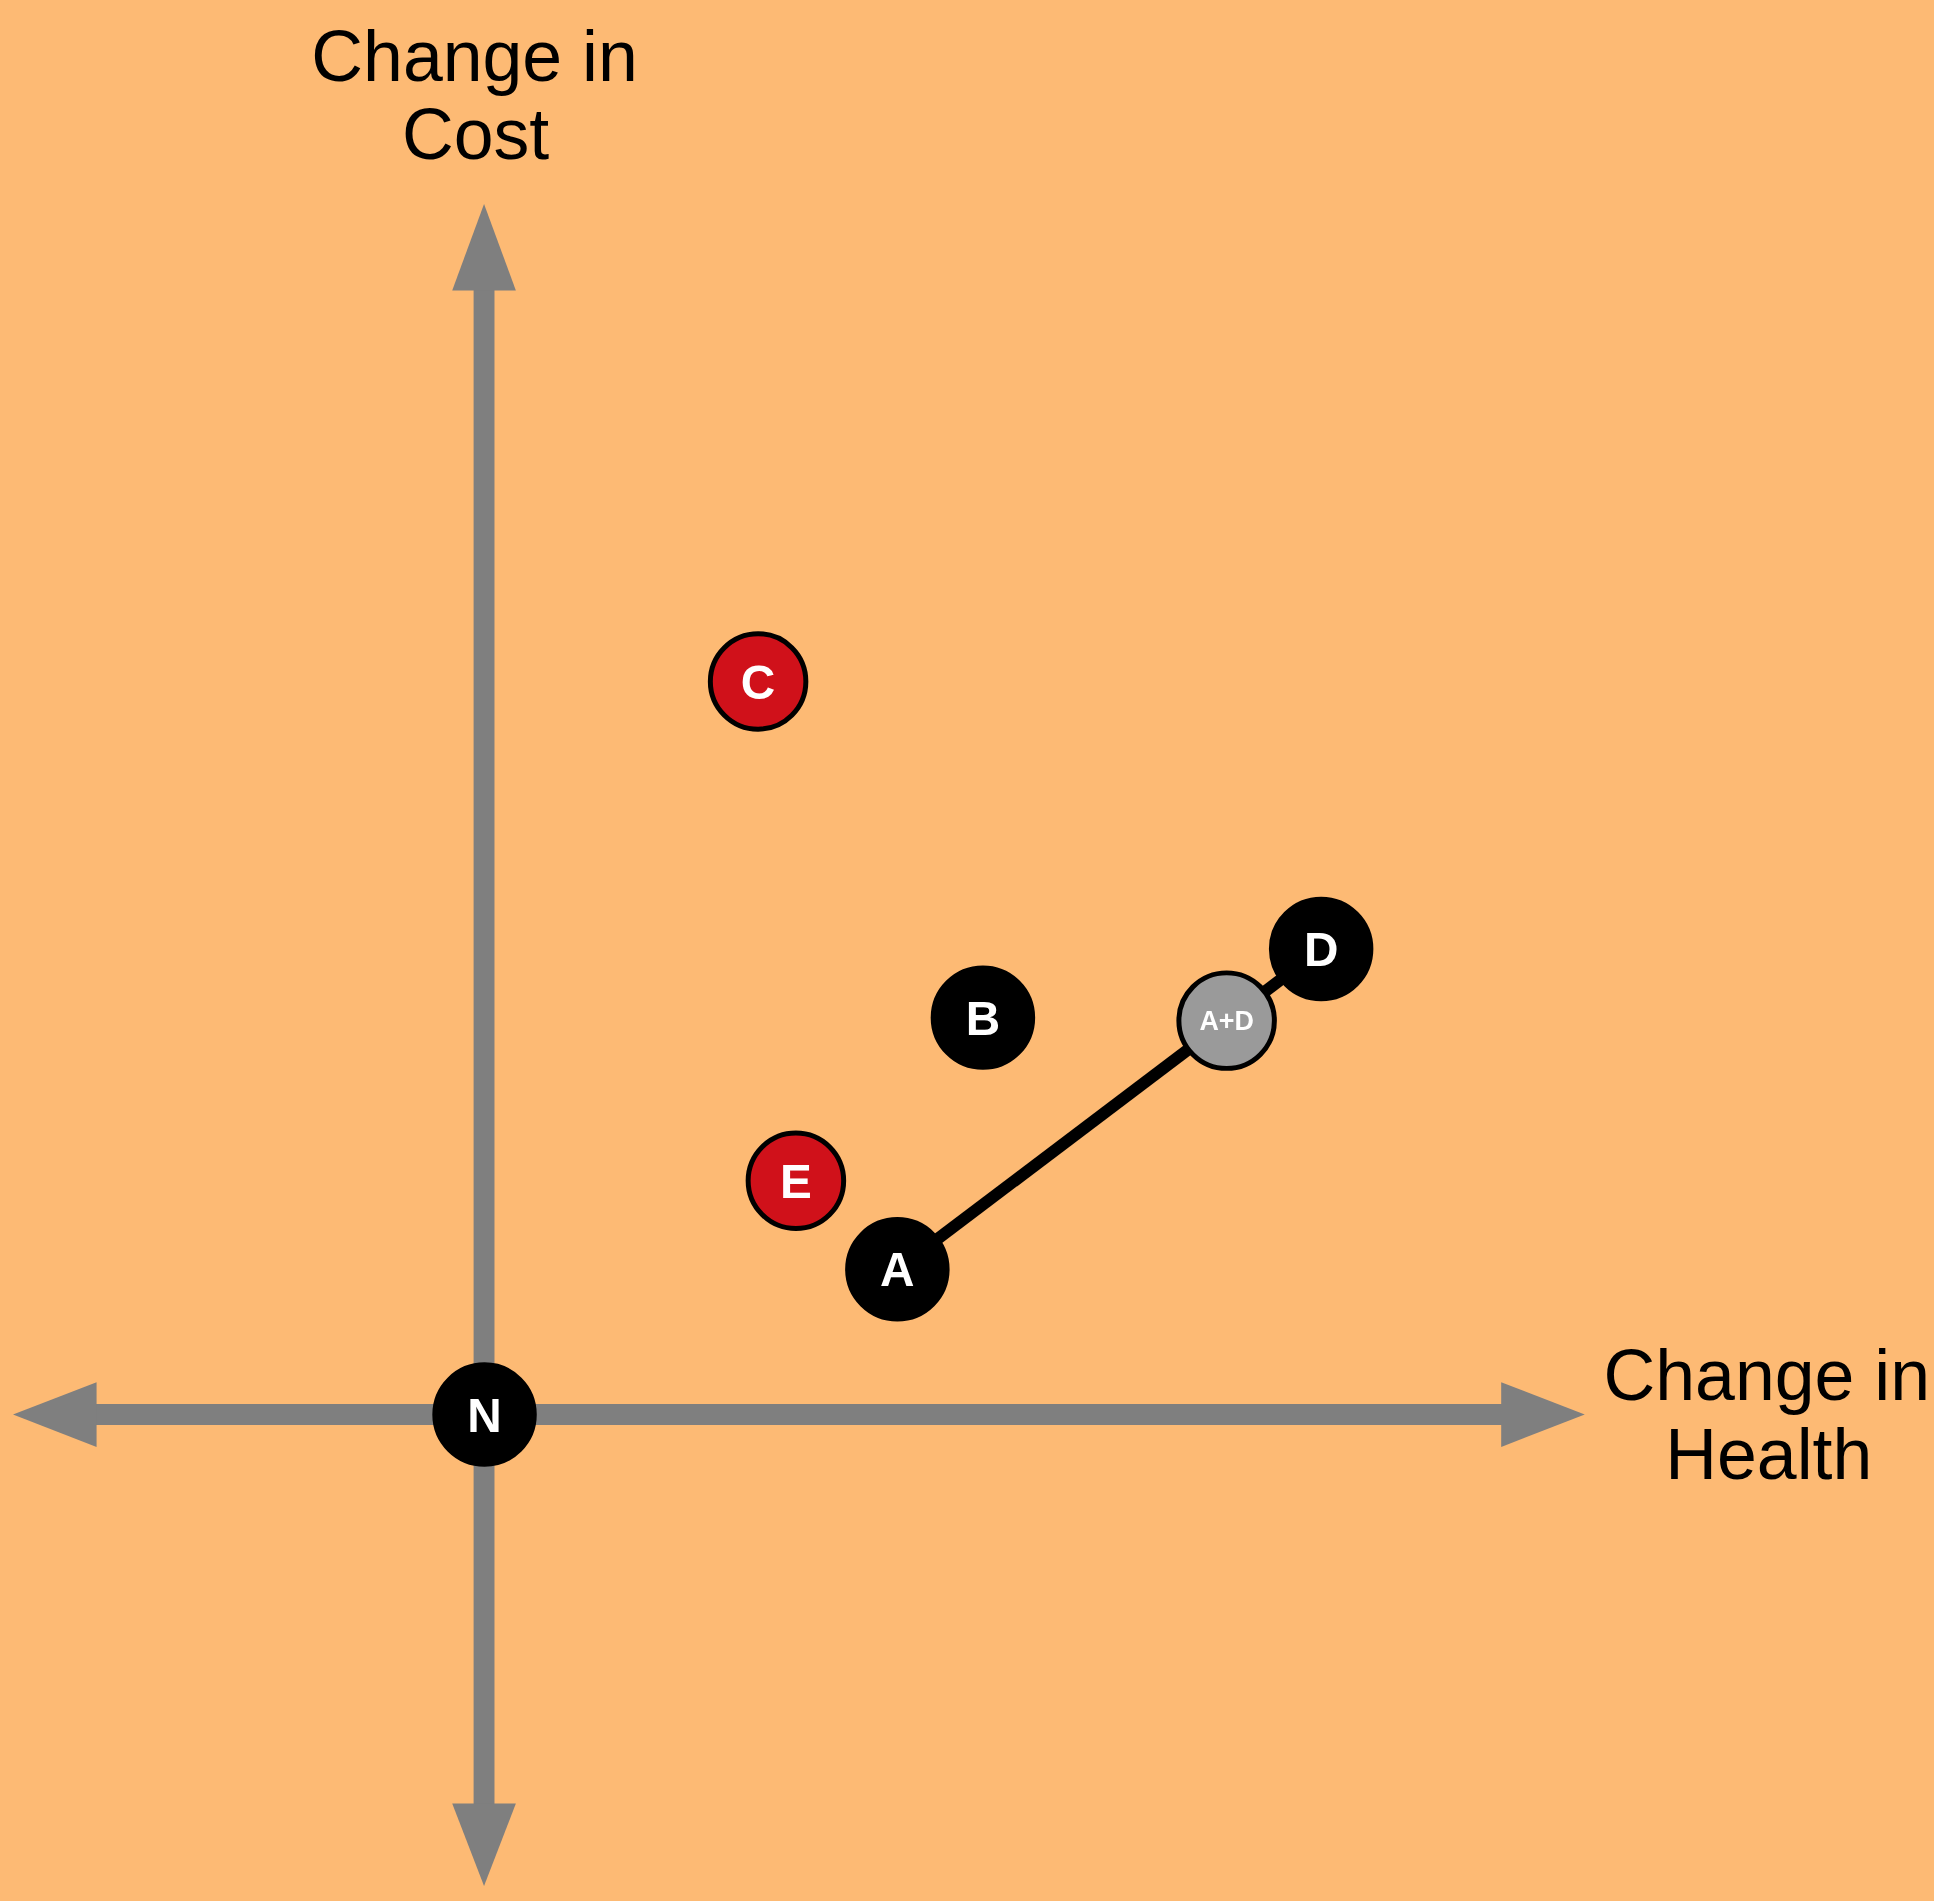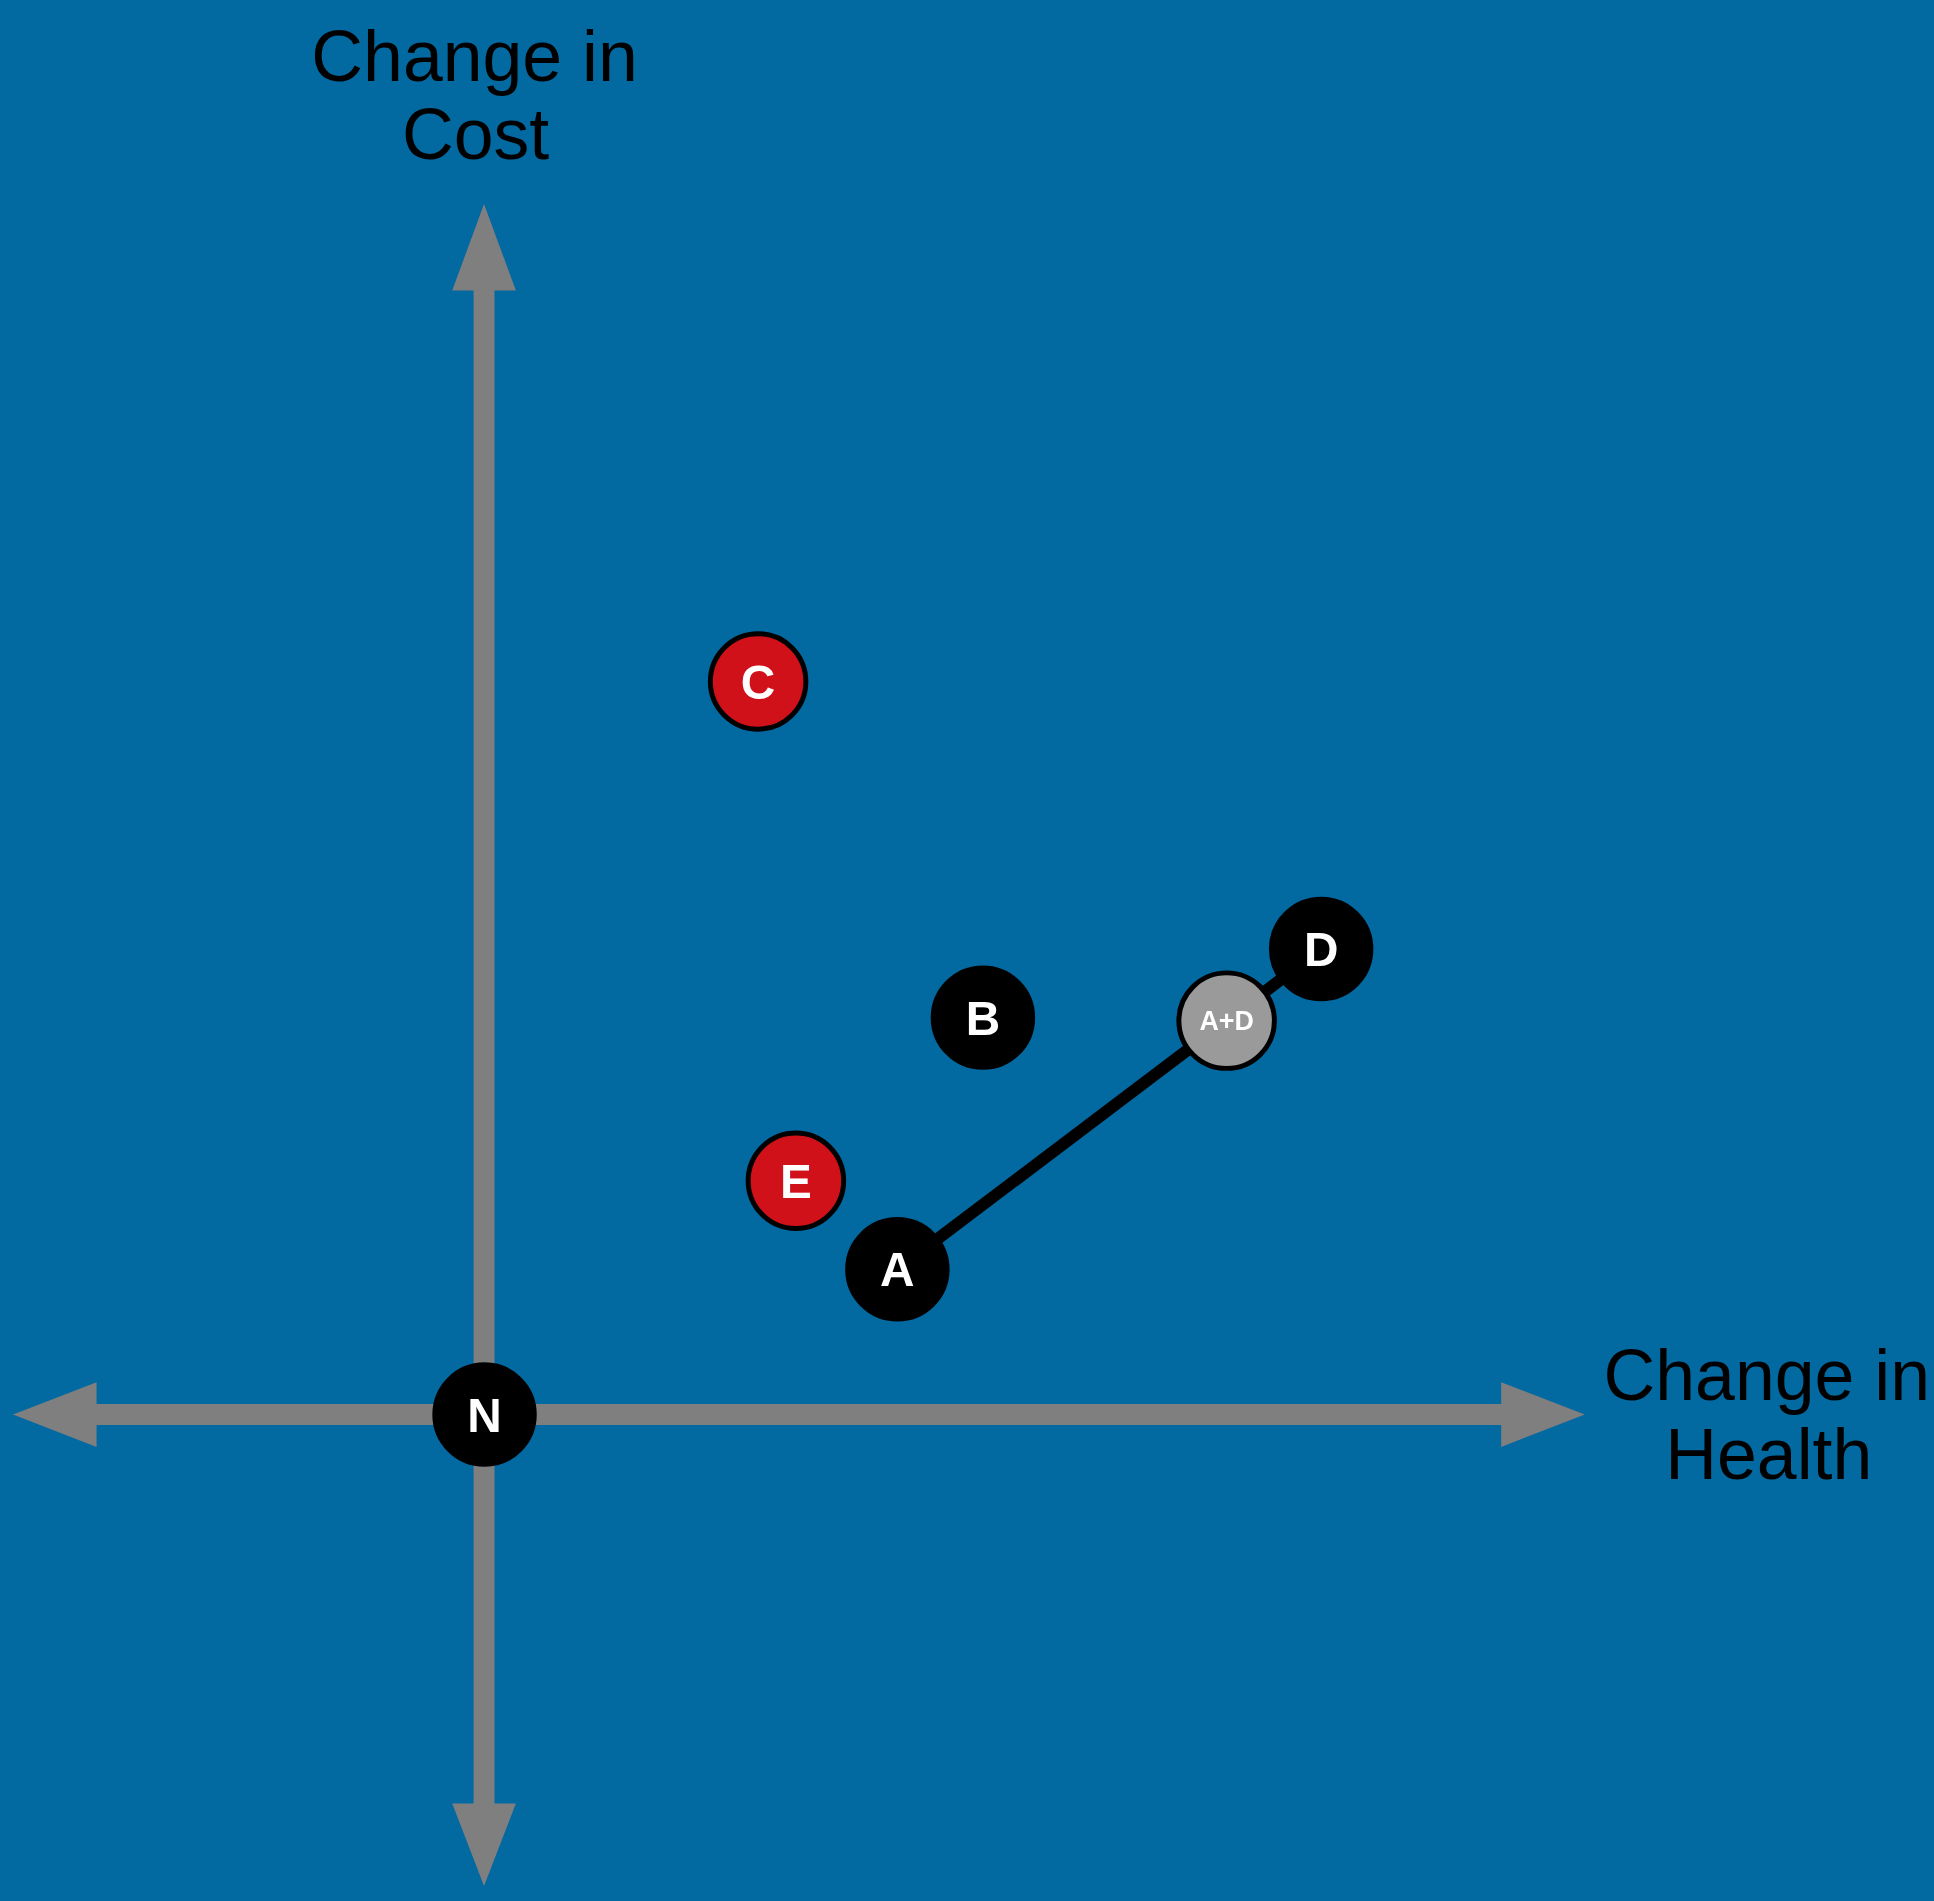--- a/index.html
+++ b/index.html
@@ -4,21 +4,21 @@
 <style>
   html, body {
     margin: 0;
     padding: 0;
     background: #ffffff;
   }
   .canvas {
     position: relative;
     width: 1934px;
     height: 1901px;
-    background: #0369a1;
+    background: #fdba74;
     font-family: "Liberation Sans", sans-serif;
     overflow: hidden;
   }
   svg {
     display: block;
   }
   .axis-shaft {
     stroke-width: 21;
     fill: none;
   }

